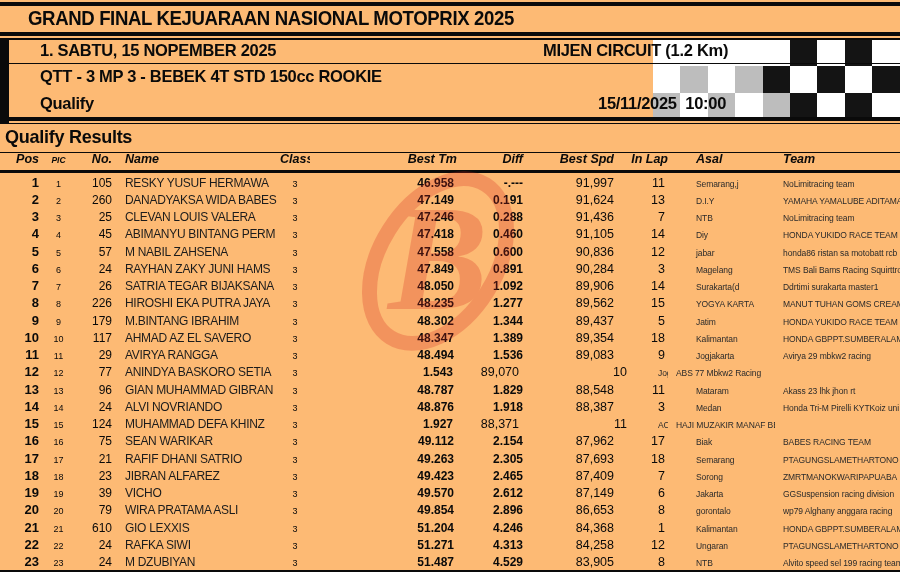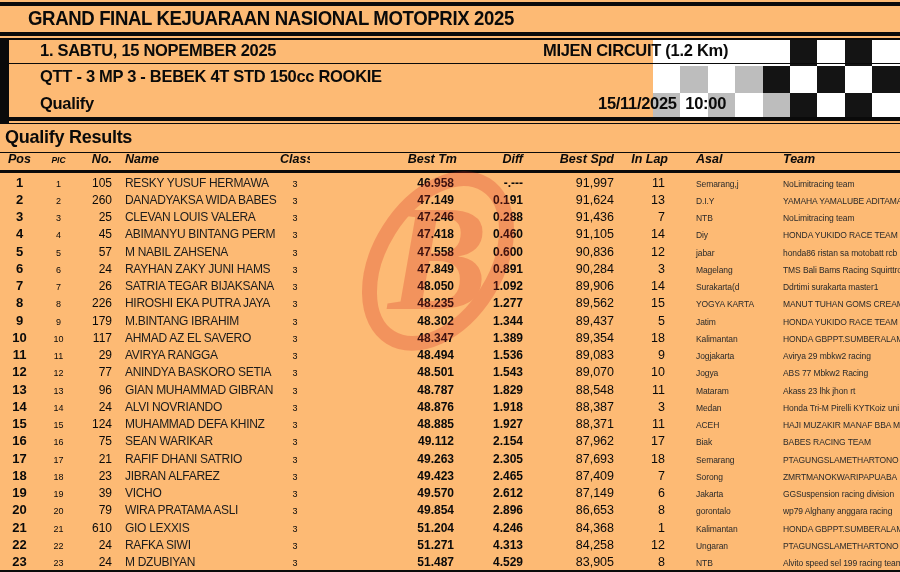--- a/index.html
+++ b/index.html
@@ -34,21 +34,21 @@
   #hdr-line-top{left:0;top:151.5px;width:900px;height:1.2px;}
   #hdr-line-bottom{left:0;top:169.5px;width:900px;height:3.5px;}
   #bottom-line{left:0;top:570px;width:900px;height:2px;}
   .tgrid{display:grid;grid-template-columns:45px 27px 40px 168px 30px 155px 70px 95px 38px 107px 1fr;
          width:900px;align-items:baseline;}
   #col-header{left:0;top:152px;font-style:italic;font-weight:bold;font-size:12.5px;}
   #rows{left:0;top:173.5px;}
   .trow{display:grid;grid-template-columns:45px 27px 40px 168px 30px 155px 70px 95px 38px 107px 1fr;
         width:900px;height:17.25px;line-height:17.25px;align-items:baseline;}
   .cell{display:block;white-space:nowrap;overflow:hidden;}
-  .c-pos{text-align:center;padding-right:6px;font-weight:bold;font-size:13px;}
+  .c-pos{text-align:right;padding-right:6px;font-weight:bold;font-size:13px;}
   .c-pic{text-align:center;font-size:9px;}
   .c-no{text-align:right;font-size:12px;}
   .c-name{padding-left:13px;font-size:12px;letter-spacing:-0.3px;color:#1c1c1c;}
   .c-class{text-align:center;font-size:9px;}
   .c-bt{text-align:right;padding-right:11px;font-weight:bold;font-size:12px;}
   .c-diff{text-align:right;padding-right:12px;font-weight:bold;font-size:12px;}
   .c-spd{text-align:right;padding-right:16px;font-size:12.5px;}
   .c-lap{text-align:right;padding-right:3px;font-size:12.5px;}
   .c-asal{padding-left:28px;font-size:8.5px;color:#2a2a2a;letter-spacing:-0.1px;}
   .c-team{padding-left:8px;font-size:8.5px;color:#2a2a2a;letter-spacing:-0.1px;}
@@ -272,21 +272,20 @@
         <span class="cell c-lap">9</span>
         <span class="cell c-asal">Jogjakarta</span>
         <span class="cell c-team">Avirya 29 mbkw2 racing</span>
       </div>
       <div class="trow">
         <span class="cell c-pos">12</span>
         <span class="cell c-pic">12</span>
         <span class="cell c-no">77</span>
         <span class="cell c-name">ANINDYA BASKORO SETIA</span>
         <span class="cell c-class">3</span>
-        <span class="cell c-bt">48.501</span>
         <span class="cell c-diff">1.543</span>
         <span class="cell c-spd">89,070</span>
         <span class="cell c-lap">10</span>
         <span class="cell c-asal">Jogya</span>
         <span class="cell c-team">ABS 77 Mbkw2 Racing</span>
       </div>
       <div class="trow">
         <span class="cell c-pos">13</span>
         <span class="cell c-pic">13</span>
         <span class="cell c-no">96</span>
@@ -311,21 +310,20 @@
         <span class="cell c-lap">3</span>
         <span class="cell c-asal">Medan</span>
         <span class="cell c-team">Honda Tri-M Pirelli KYTKoiz uni S</span>
       </div>
       <div class="trow">
         <span class="cell c-pos">15</span>
         <span class="cell c-pic">15</span>
         <span class="cell c-no">124</span>
         <span class="cell c-name">MUHAMMAD DEFA KHINZ</span>
         <span class="cell c-class">3</span>
-        <span class="cell c-bt">48.885</span>
         <span class="cell c-diff">1.927</span>
         <span class="cell c-spd">88,371</span>
         <span class="cell c-lap">11</span>
         <span class="cell c-asal">ACEH</span>
         <span class="cell c-team">HAJI MUZAKIR MANAF BBA M</span>
       </div>
       <div class="trow">
         <span class="cell c-pos">16</span>
         <span class="cell c-pic">16</span>
         <span class="cell c-no">75</span>

